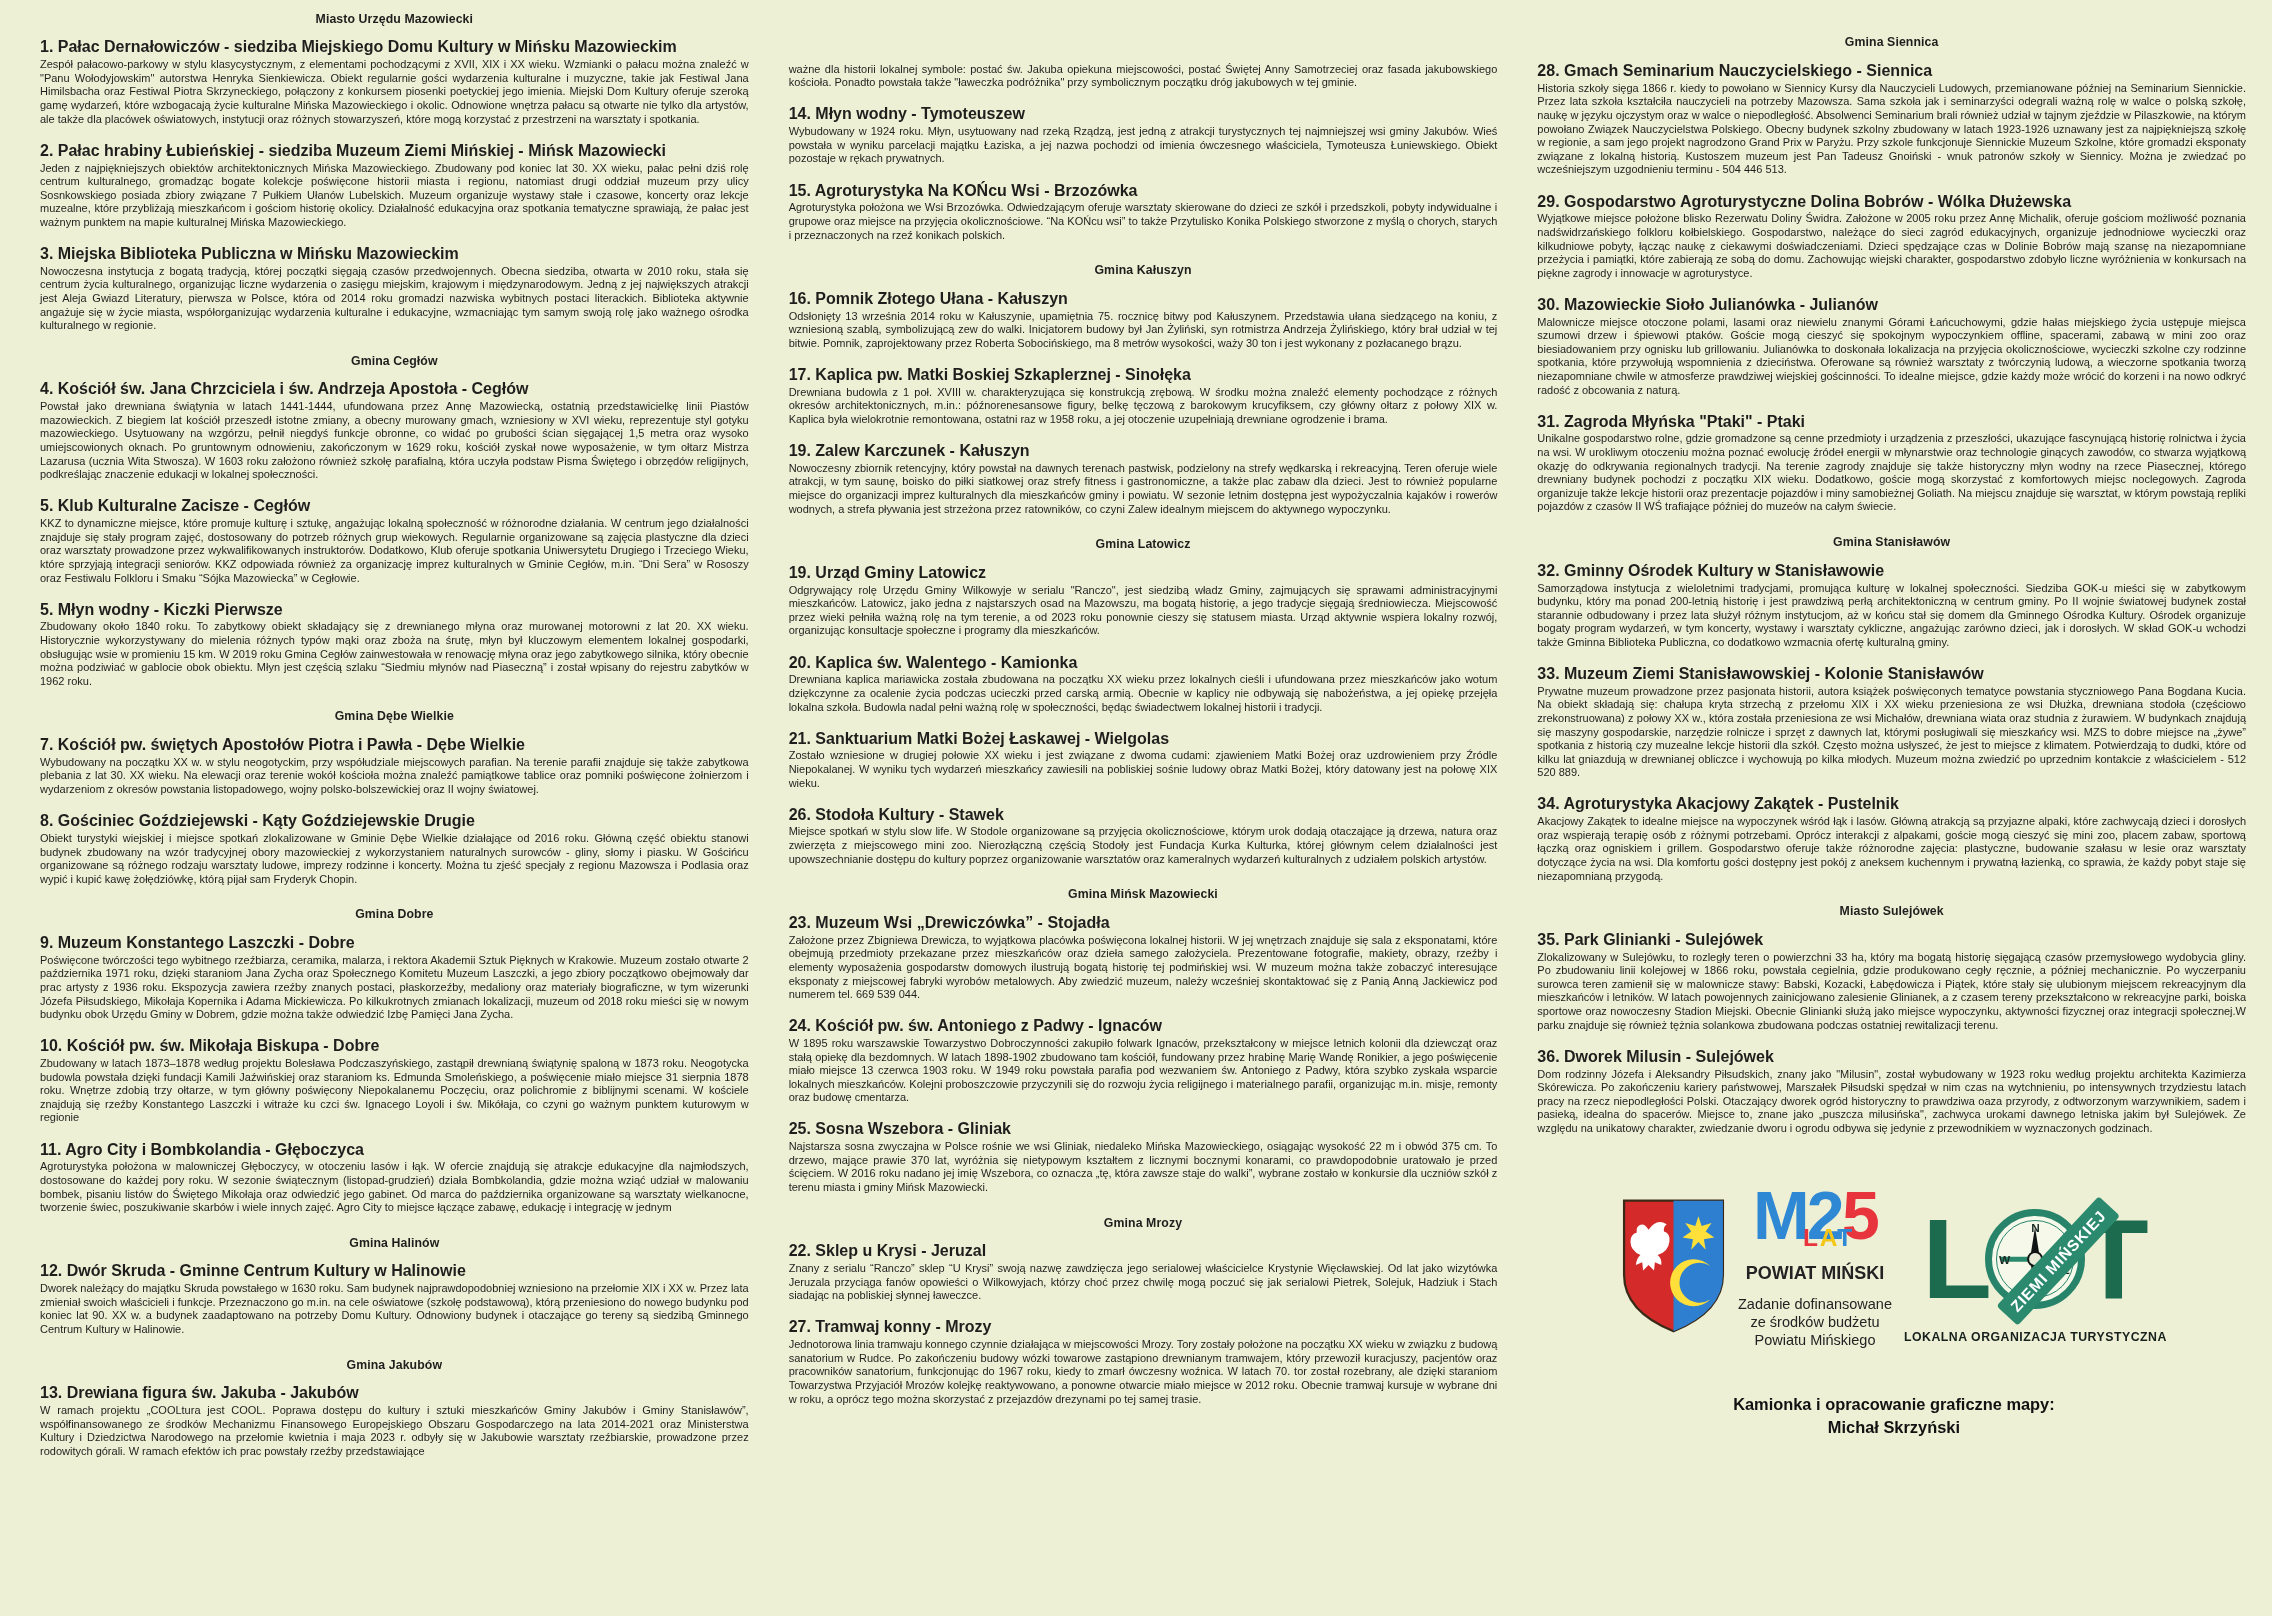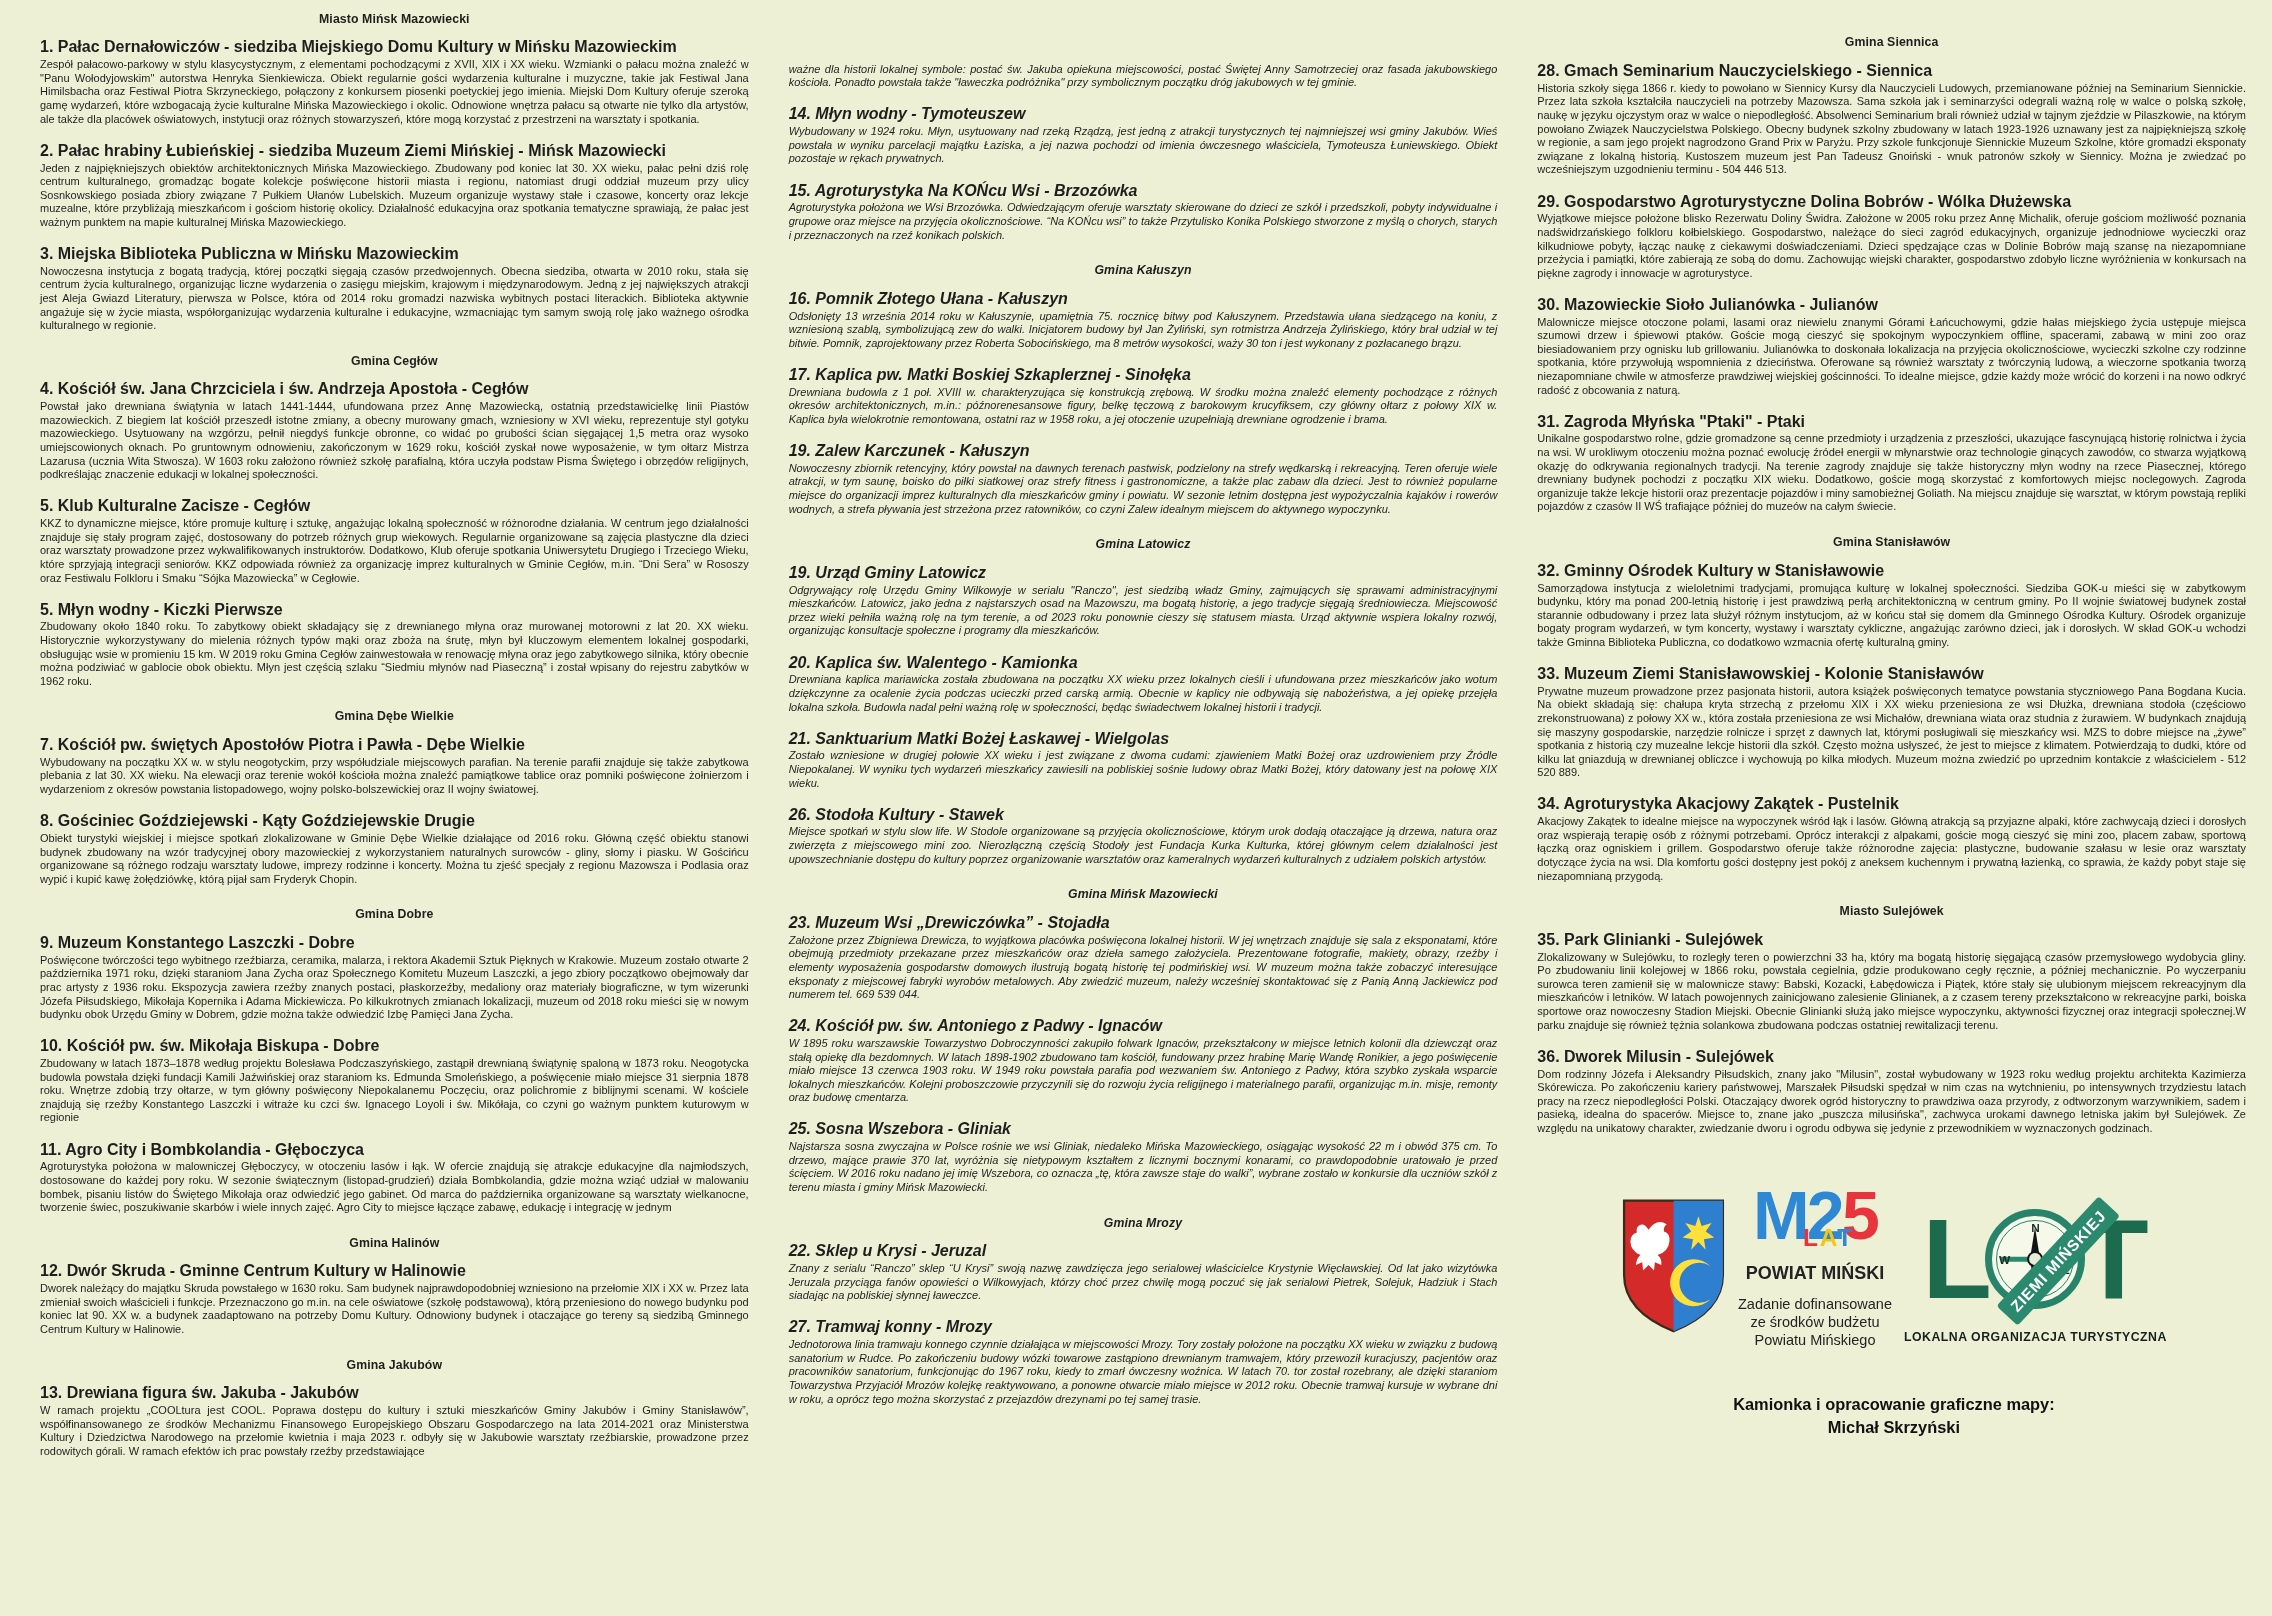--- a/index.html
+++ b/index.html
@@ -12,21 +12,21 @@
   }
   .page{
     box-sizing:border-box;
     width:2286px;height:1616px;
     padding:11.8px 40px 9px 40px;
     display:grid;
     grid-template-columns:1fr 1fr 1fr;
     column-gap:40px;
   }
   .col{min-width:0;}
-  .col-pad2{padding-top:51px;font-style:italic;}
+  .col-pad2{padding-top:51px;}
   .col-pad3{padding-top:23.6px;}
   .region-heading{
     font-size:12.3px;font-weight:bold;text-align:center;
     margin:21px 0 12.7px 0;letter-spacing:0.1px;
   }
   .region-heading.first{margin-top:0;}
   .item{margin:0 0 15.5px 0;}
   .item-title{
     font-size:16px;font-weight:bold;text-align:left;
     margin:0 0 1.8px 0;
@@ -74,21 +74,21 @@
   .lot-ribbon span{color:#ffffff;font-weight:bold;font-size:15.5px;letter-spacing:0.9px;}
   .lot-sub{font-size:12.3px;font-weight:bold;color:#16201c;margin-top:2.7px;letter-spacing:0.5px;}
   .credits{margin-top:44px;text-align:center;font-size:16.4px;font-weight:bold;line-height:23px;color:#111;}
 </style>
 </head>
 <body>
 
 <div class="page">
   <div class="col">
     <div class="blocks">
-        <div class="region-heading first">Miasto Mińsk Mazowiecki</div>
+        <div class="region-heading first">Miasto Urzędu Mazowiecki</div>
         <div class="item">
           <div class="item-title">1. Pałac Dernałowiczów - siedziba Miejskiego Domu Kultury w Mińsku Mazowieckim</div>
           <div class="item-body">Zespół pałacowo-parkowy w stylu klasycystycznym, z elementami pochodzącymi z XVII, XIX i XX wieku. Wzmianki o pałacu można znaleźć w "Panu Wołodyjowskim" autorstwa Henryka Sienkiewicza. Obiekt regularnie gości wydarzenia kulturalne i muzyczne, takie jak Festiwal Jana Himilsbacha oraz Festiwal Piotra Skrzyneckiego, połączony z konkursem piosenki poetyckiej jego imienia. Miejski Dom Kultury oferuje szeroką gamę wydarzeń, które wzbogacają życie kulturalne Mińska Mazowieckiego i okolic. Odnowione wnętrza pałacu są otwarte nie tylko dla artystów, ale także dla placówek oświatowych, instytucji oraz różnych stowarzyszeń, które mogą korzystać z przestrzeni na warsztaty i spotkania.</div>
         </div>
         <div class="item">
           <div class="item-title">2. Pałac hrabiny Łubieńskiej - siedziba Muzeum Ziemi Mińskiej - Mińsk Mazowiecki</div>
           <div class="item-body">Jeden z najpiękniejszych obiektów architektonicznych Mińska Mazowieckiego. Zbudowany pod koniec lat 30. XX wieku, pałac pełni dziś rolę centrum kulturalnego, gromadząc bogate kolekcje poświęcone historii miasta i regionu, natomiast drugi oddział muzeum przy ulicy Sosnkowskiego posiada zbiory związane 7 Pułkiem Ułanów Lubelskich. Muzeum organizuje wystawy stałe i czasowe, koncerty oraz lekcje muzealne, które przybliżają mieszkańcom i gościom historię okolicy. Działalność edukacyjna oraz spotkania tematyczne sprawiają, że pałac jest ważnym punktem na mapie kulturalnej Mińska Mazowieckiego.</div>
         </div>
         <div class="item">
           <div class="item-title">3. Miejska Biblioteka Publiczna w Mińsku Mazowieckim</div>

